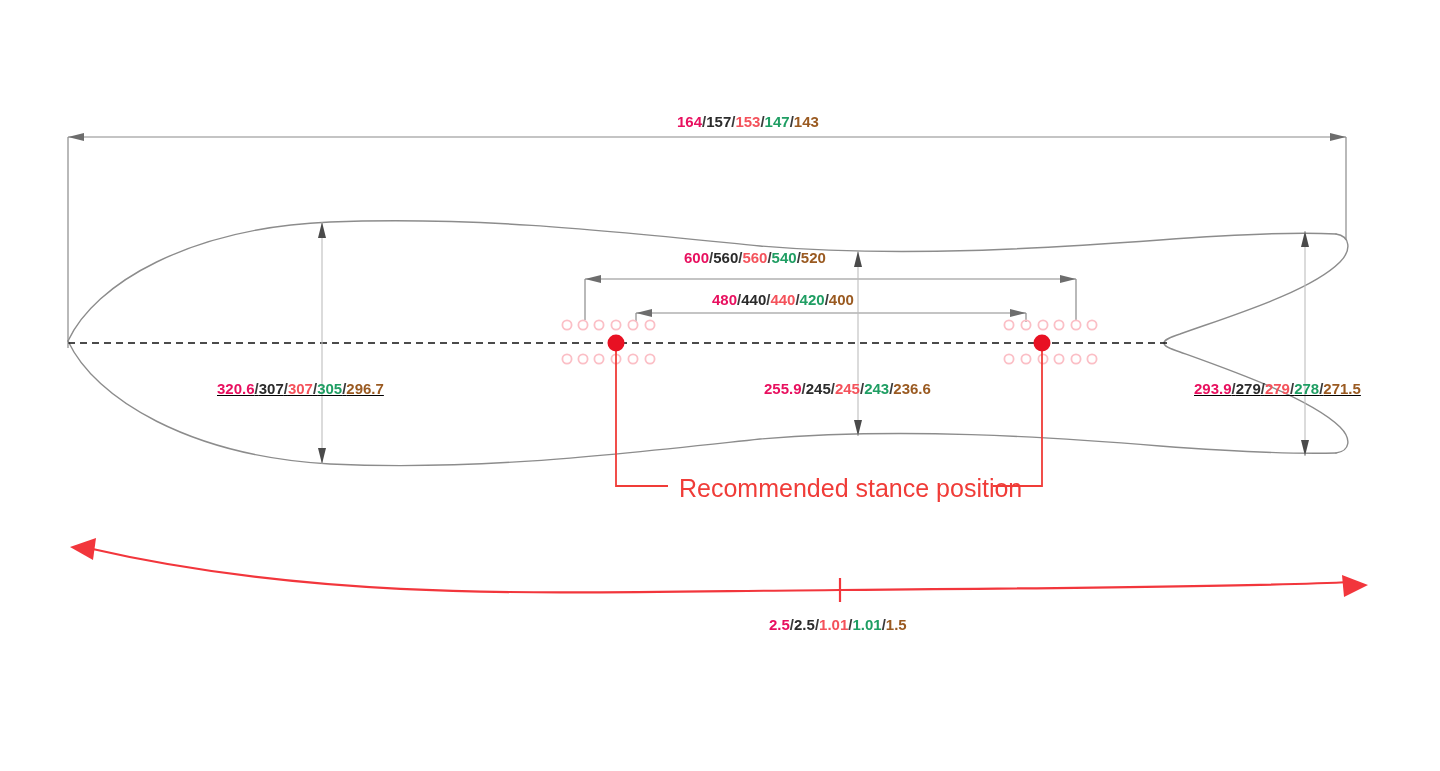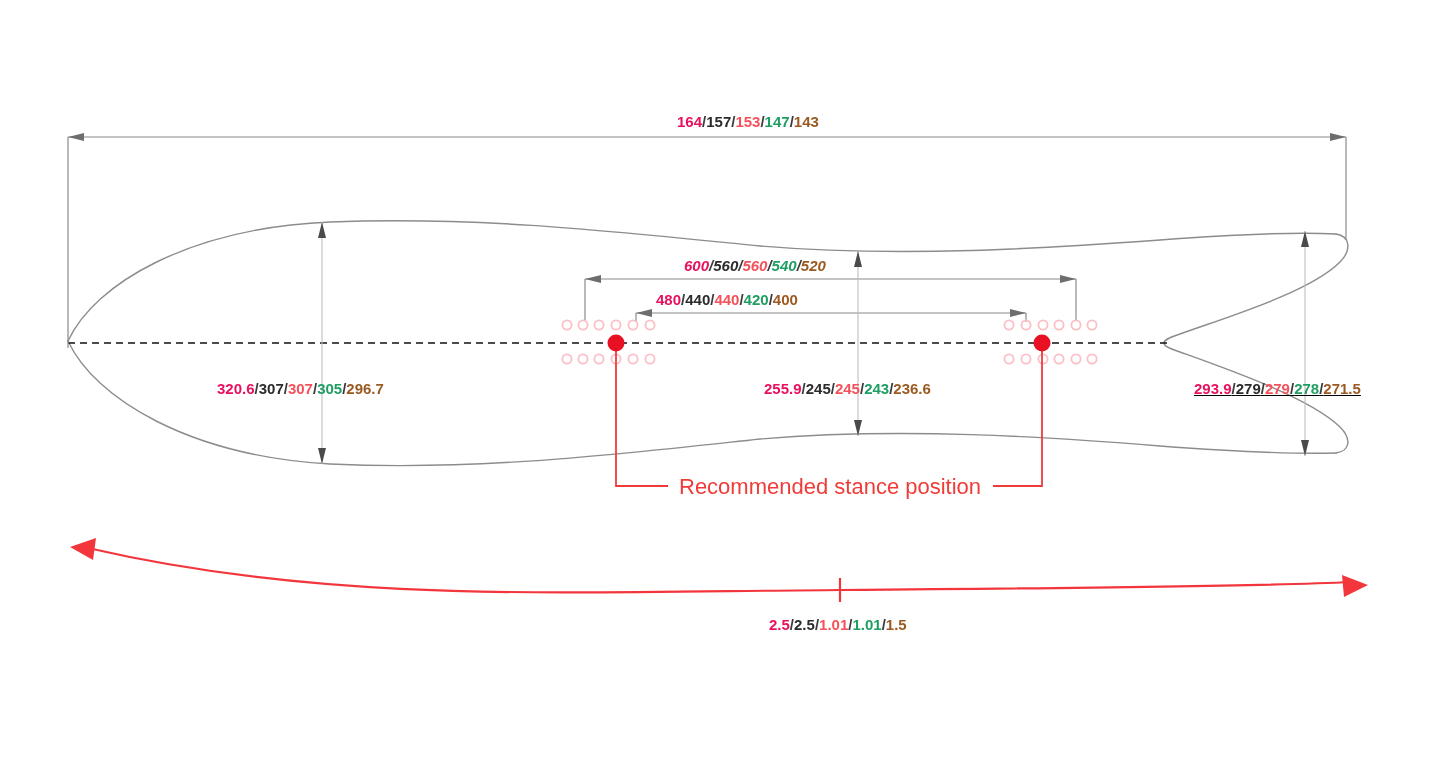--- a/index.html
+++ b/index.html
@@ -40,21 +40,21 @@
   .v0 { color: #e8105f; }
   .v1 { color: #2b2b2b; }
   .v2 { color: #f4525b; }
   .v3 { color: #1f9e63; }
   .v4 { color: #9a5a21; }
 
   .stance-note {
     position: absolute;
     color: #f03c38;
     font-family: "Liberation Sans", sans-serif;
-    font-size: 22px;
+    font-size: 25px;
     font-weight: normal;
     white-space: nowrap;
   }
 </style>
 </head>
 <body>
 
 <div id="stage">
 
   <svg class="board-svg" viewBox="0 0 1440 771">
@@ -160,29 +160,29 @@
     <path d="M 88,548 C 330,604 560,592 840,590 C 1110,588 1270,586 1352,582" fill="none" stroke="#f2363c" stroke-width="2.2" stroke-linecap="round"></path>
     <polygon points="70,547 96,538 93,560" fill="#f2363c"></polygon>
     <polygon points="1368,585 1342,575 1344,597" fill="#f2363c"></polygon>
     <line x1="840" y1="578" x2="840" y2="602" stroke="#f2363c" stroke-width="2.2"></line>
   </svg>
 
   <div class="dim-label" style="left:677px; top:114px;">
     <span class="v0">164</span><span class="sep">/</span><span class="v1">157</span><span class="sep">/</span><span class="v2">153</span><span class="sep">/</span><span class="v3">147</span><span class="sep">/</span><span class="v4">143</span>
   </div>
 
-  <div class="dim-label" style="left:684px; top:258px;font-style:italic;">
+  <div class="dim-label" style="left:684px; top:250px;">
     <span class="v0">600</span><span class="sep">/</span><span class="v1">560</span><span class="sep">/</span><span class="v2">560</span><span class="sep">/</span><span class="v3">540</span><span class="sep">/</span><span class="v4">520</span>
   </div>
 
-  <div class="dim-label" style="left:656px; top:292px;">
+  <div class="dim-label" style="left:712px; top:292px;">
     <span class="v0">480</span><span class="sep">/</span><span class="v1">440</span><span class="sep">/</span><span class="v2">440</span><span class="sep">/</span><span class="v3">420</span><span class="sep">/</span><span class="v4">400</span>
   </div>
 
-  <div class="dim-label" style="left:217px; top:381px;">
+  <div class="dim-label" style="left:217px; top:381px;text-decoration:underline;">
     <span class="v0">320.6</span><span class="sep">/</span><span class="v1">307</span><span class="sep">/</span><span class="v2">307</span><span class="sep">/</span><span class="v3">305</span><span class="sep">/</span><span class="v4">296.7</span>
   </div>
 
   <div class="dim-label" style="left:748px; top:381px;margin-left:16px;">
     <span class="v0">255.9</span><span class="sep">/</span><span class="v1">245</span><span class="sep">/</span><span class="v2">245</span><span class="sep">/</span><span class="v3">243</span><span class="sep">/</span><span class="v4">236.6</span>
   </div>
 
   <div class="dim-label" style="left:1194px; top:381px;text-decoration:underline;">
     <span class="v0">293.9</span><span class="sep">/</span><span class="v1">279</span><span class="sep">/</span><span class="v2">279</span><span class="sep">/</span><span class="v3">278</span><span class="sep">/</span><span class="v4">271.5</span>
   </div>

